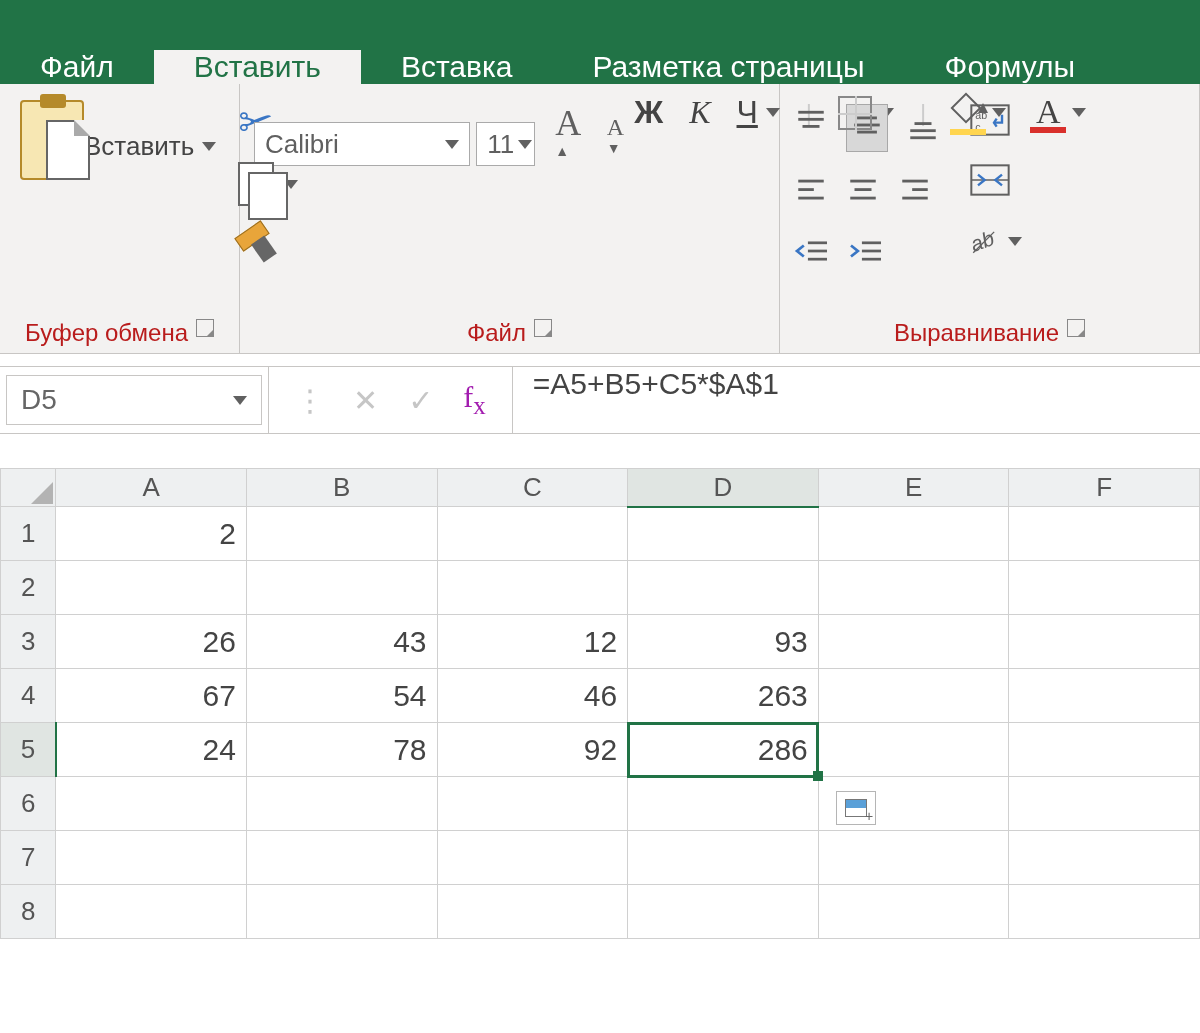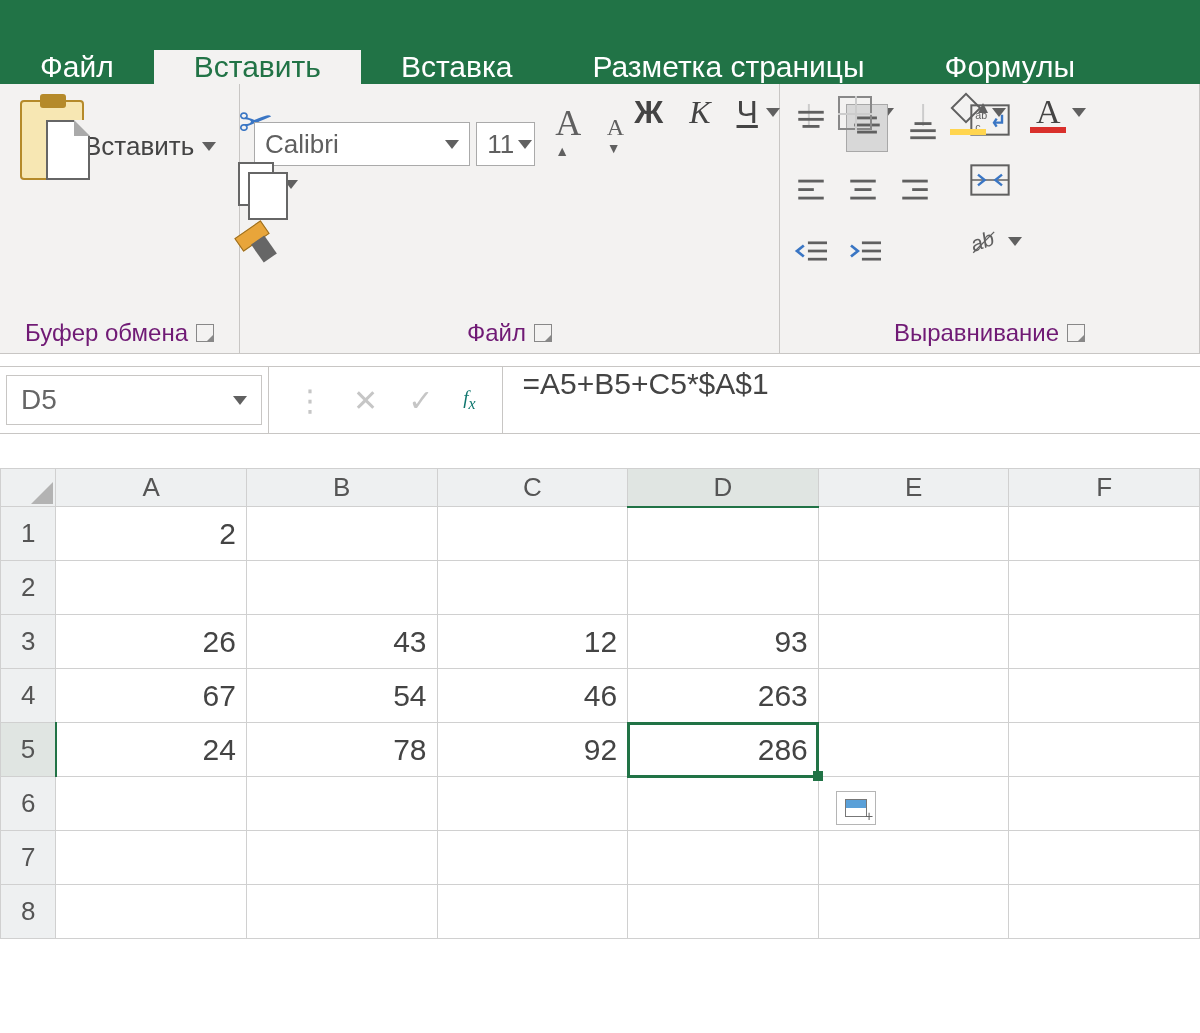--- a/index.html
+++ b/index.html
@@ -42,25 +42,24 @@
   }
   .group {
     border-right: 1px solid #c8c6c4;
     display: flex;
     flex-direction: column;
     padding: 10px 14px 6px 14px;
   }
   .group .group-body { flex: 1; display: flex; align-items: flex-start; }
   .group .group-label {
     text-align: center;
-    color: #701a75;
+    color: #b91c1c;
     font-size: 24px;
     padding-top: 6px;
     display: flex;
-    align-items: center;
     justify-content: center;
     gap: 8px;
   }
   .launcher {
     width: 18px; height: 18px;
     border: 1px solid #888;
     position: relative;
     display: inline-block;
   }
   .launcher::after {
@@ -271,24 +270,23 @@
     display: flex;
     align-items: center;
     gap: 30px;
     padding: 0 26px;
     color: #c6c6c6;
     font-size: 30px;
     border-left: 1px solid #c8c6c4;
     height: 100%;
   }
   .fx {
-    font-style: italic;
-    color: #0f766e;
+    color: #a21caf;
     font-family: "Times New Roman", serif;
-    font-size: 19px;
+    font-size: 30px;
   }
   .formula-input {
     flex: 1;
     border-left: 1px solid #c8c6c4;
     height: 100%;
     display: flex;
     align-items: flex-start;
     padding: 0 20px;
     font-size: 30px;
     color: #444;

